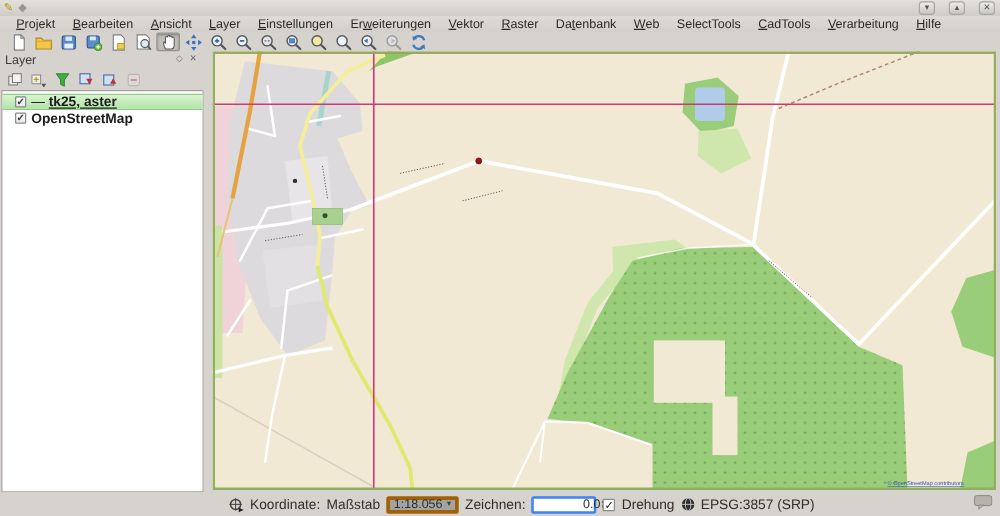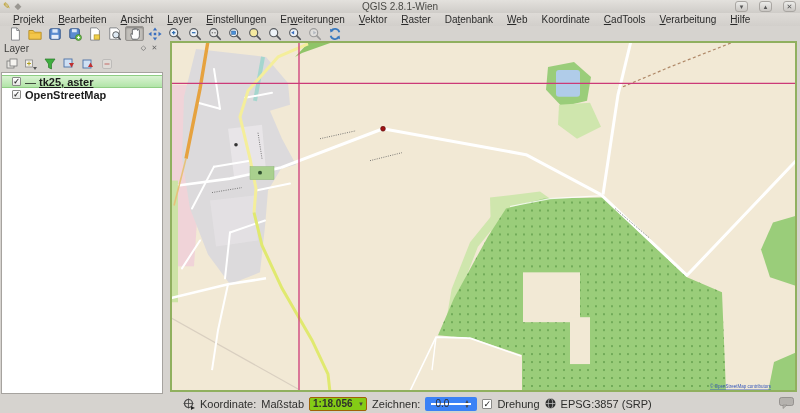--- a/index.html
+++ b/index.html
@@ -55,60 +55,59 @@
 
   .map-canvas { position:absolute; left:170px; top:0; right:3px; bottom:2px; background:#f2e9d5; }
   .map-canvas svg { width:100%; height:100%; display:block; }
 
   
   .statusbar { position:absolute; left:0; bottom:0; right:0; height:19px; background:#d6d3cf;
     display:flex; align-items:center; font-size:11px; color:#2e2e2c; gap:5px; }
   .sb-ico svg { display:block; }
   .coord-input { width:173px; height:14px; background:#fff; border:1px solid #9a9793; border-radius:2px;
     text-align:center; font-size:10px; line-height:12px; color:#222; }
-  .scale-combo { width:58px; height:14px; background:#84cc16; border:1px solid #a16207; border-radius:2px;
-    display:flex; align-items:center; font-size:10px;font-weight:bold; }
+  .scale-combo { width:58px; height:14px; background:#a3a3a3; border:3px solid #a16207; border-radius:2px;
+    display:flex; align-items:center; font-size:10px; }
   .scale-combo .val { flex:1; padding-left:3px; }
   .scale-combo .arr { font-size:6px; color:#444; padding-right:2px; }
-  .spinbox { width:52px; height:14px; background:#fff; border:6px solid #3b82f6; border-radius:2px;
-    display:flex; align-items:center; font-size:10px; }
+  .spinbox { width:52px; height:14px; background:#fff; border:2px solid #3b82f6; border-radius:2px;
+    display:flex; align-items:center; font-size:10px;padding-left:35px; }
   .spinbox .val { flex:1; padding-left:4px; }
   .spin-arrows { display:flex; flex-direction:column; font-size:5px; line-height:5px; color:#444; padding-right:2px; }
   .sb-check { width:10px; height:10px; border:1px solid #8a8a88; background:#fff; font-size:9px; line-height:9px;
     text-align:center; color:#222; border-radius:1px; }
   .bubble { margin-left:auto; margin-right:6px; }
 </style>
 </head>
 <body>
 
 <div class="titlebar">
   <div class="ticons">
     <span class="app-ico" style="color:#b8960a">✎</span>
     <span class="app-ico" style="color:#9a9792">◆</span>
   </div>
-  <div class="title">QGIS 2.8.1-Wien</div>
   <div class="winbtns">
     <div class="winbtn">▾</div>
     <div class="winbtn">▴</div>
     <div class="winbtn">✕</div>
   </div>
 </div>
 
 <div class="menubar" id="menubar">
     <div class="menu-item"><span class="mn">P</span>rojekt</div>
     <div class="menu-item"><span class="mn">B</span>earbeiten</div>
     <div class="menu-item"><span class="mn">A</span>nsicht</div>
     <div class="menu-item"><span class="mn">L</span>ayer</div>
     <div class="menu-item"><span class="mn">E</span>instellungen</div>
     <div class="menu-item">Er<span class="mn">w</span>eiterungen</div>
     <div class="menu-item"><span class="mn">V</span>ektor</div>
     <div class="menu-item"><span class="mn">R</span>aster</div>
     <div class="menu-item">Da<span class="mn">t</span>enbank</div>
     <div class="menu-item"><span class="mn">W</span>eb</div>
-    <div class="menu-item">Koordinate</div>
+    <div class="menu-item">SelectTools</div>
     <div class="menu-item"><span class="mn">C</span>adTools</div>
     <div class="menu-item"><span class="mn">V</span>erarbeitung</div>
     <div class="menu-item"><span class="mn">H</span>ilfe</div>
   </div>
 
 <div class="toolbar" id="toolbar">
     <div class="tbtn">
       <span style="display:flex">
         <svg viewBox="0 0 16 16">
           <path d="M4,1 h6 l3,3 v11 h-9 z" fill="#fff" stroke="#7a7d80" stroke-width="1"></path>

